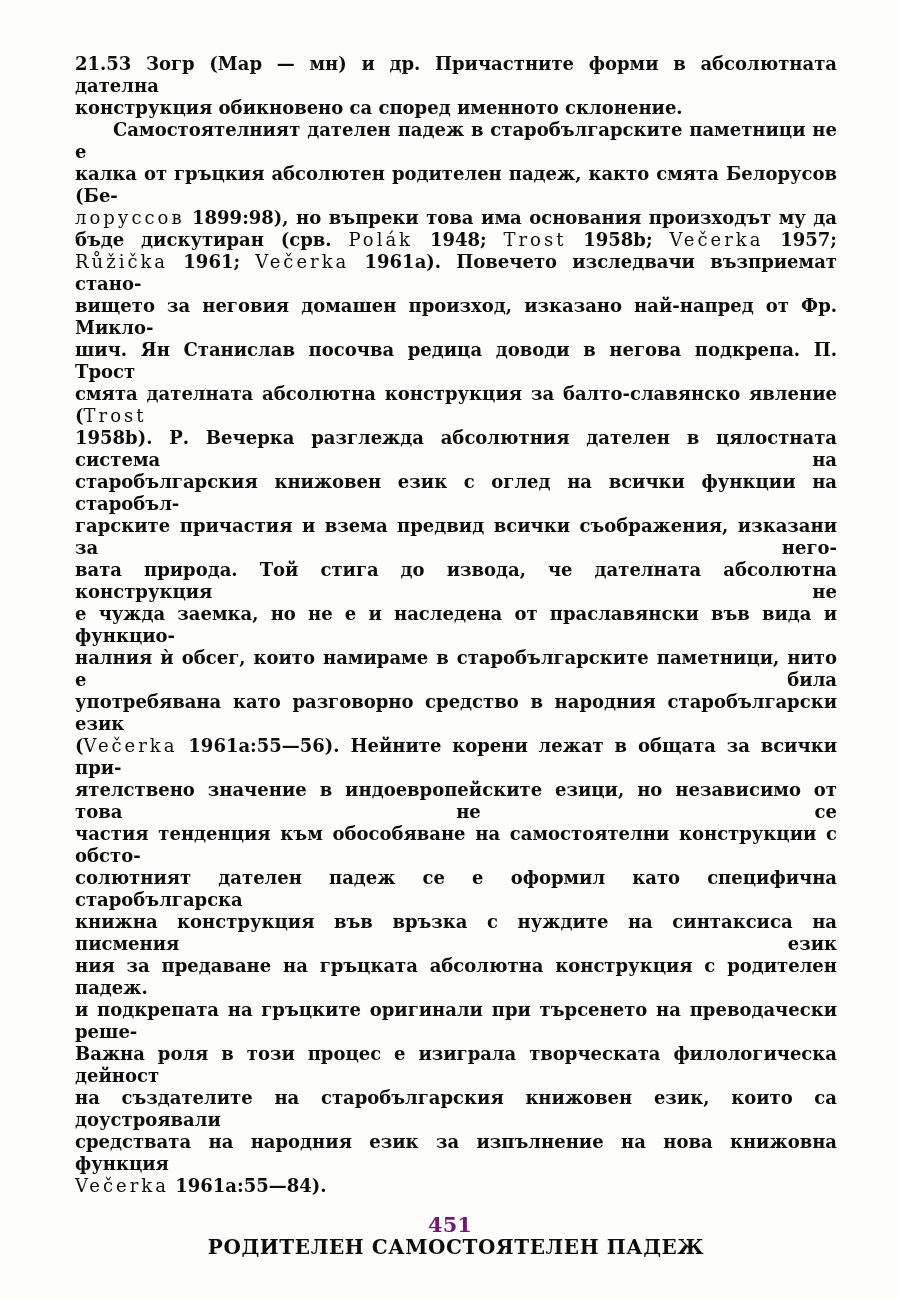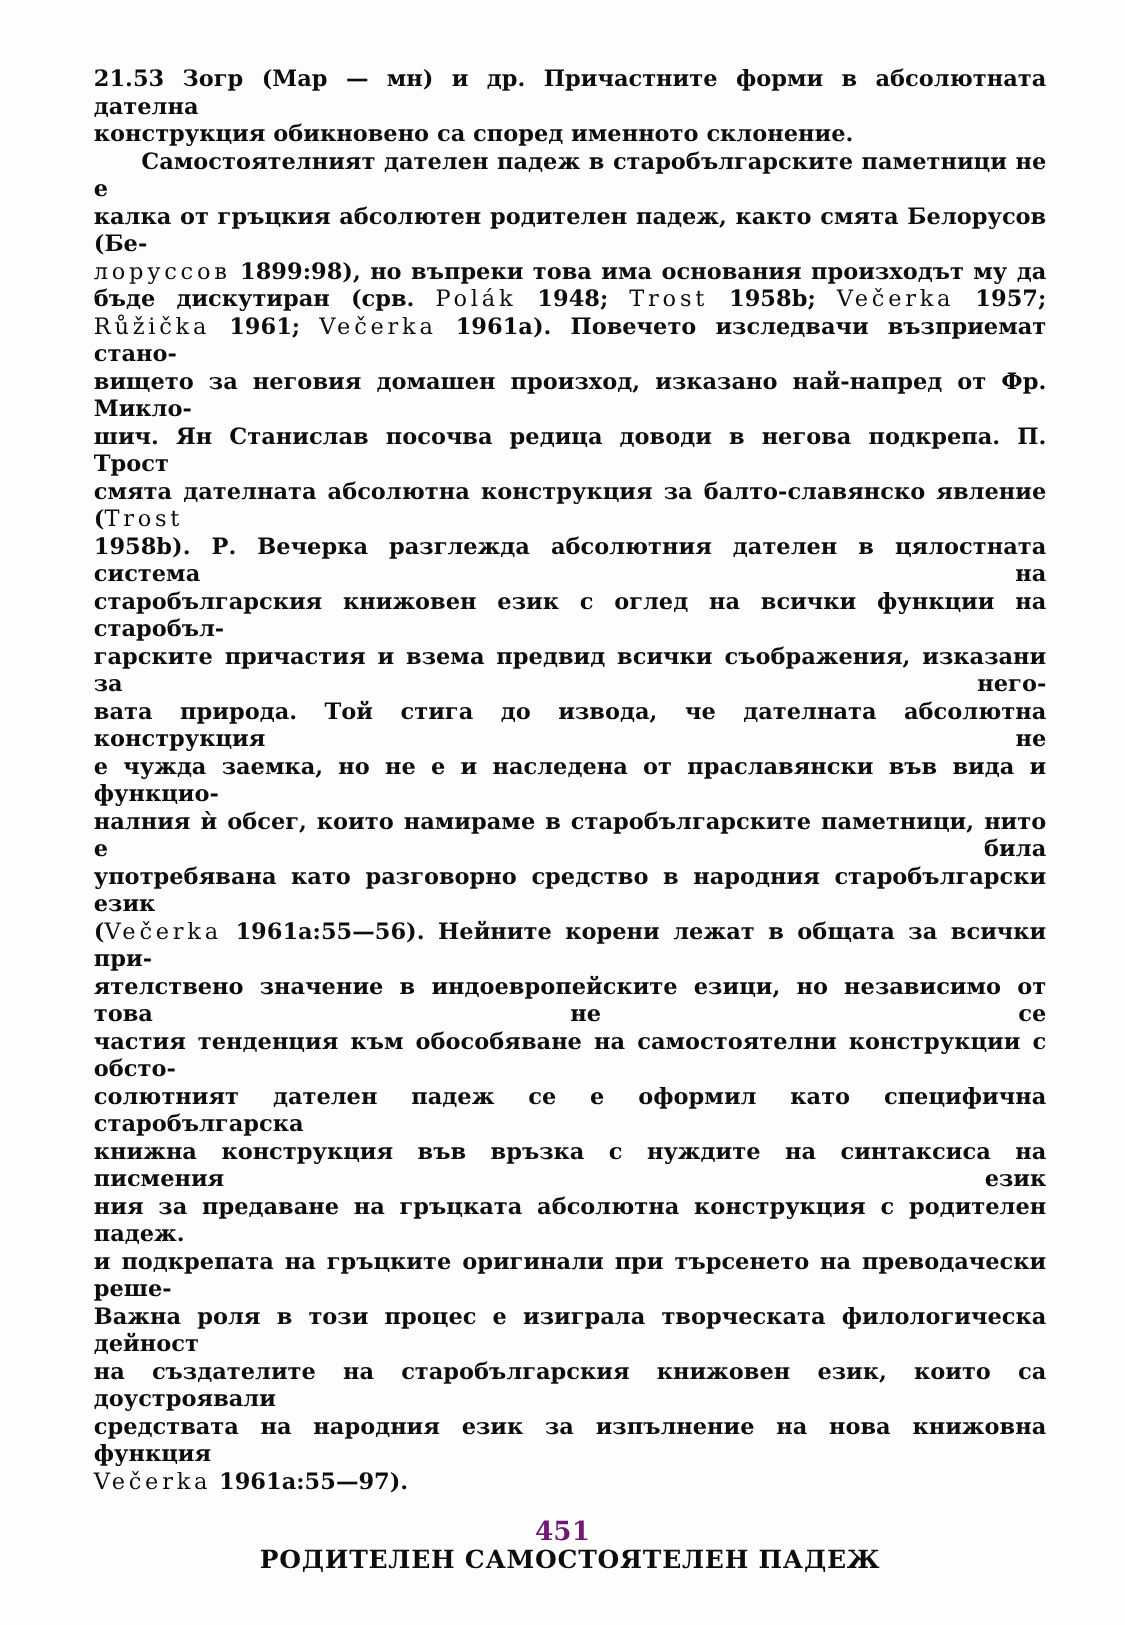--- a/index.html
+++ b/index.html
@@ -83,20 +83,20 @@
         <div class="line"><span>(</span><span class="sp">Večerka</span><span> 1961a:55—56). Нейните корени лежат в общата за всички при-</span></div>
         <div class="line"><span>ятелствено значение в индоевропейските езици, но независимо от това не се</span></div>
         <div class="line"><span>частия тенденция към обособяване на самостоятелни конструкции с обсто-</span></div>
         <div class="line"><span>солютният дателен падеж се е оформил като специфична старобългарска</span></div>
         <div class="line"><span>книжна конструкция във връзка с нуждите на синтаксиса на писмения език</span></div>
         <div class="line"><span>ния за предаване на гръцката абсолютна конструкция с родителен падеж.</span></div>
         <div class="line"><span>и подкрепата на гръцките оригинали при търсенето на преводачески реше-</span></div>
         <div class="line"><span>Важна роля в този процес е изиграла творческата филологическа дейност</span></div>
         <div class="line"><span>на създателите на старобългарския книжовен език, които са доустроявали</span></div>
         <div class="line"><span>средствата на народния език за изпълнение на нова книжовна функция</span></div>
-        <div class="line last"><span class="sp">Večerka</span><span> 1961a:55—97).</span></div>
+        <div class="line last"><span class="sp">Večerka</span><span> 1961a:55—84).</span></div>
       </div>
       <div class="block block-heading">
         <div class="line"><span>РОДИТЕЛЕН САМОСТОЯТЕЛЕН ПАДЕЖ</span></div>
       </div>
     </div>
   <div class="pagenum">451</div>
 </div>
 
 </body></html>

